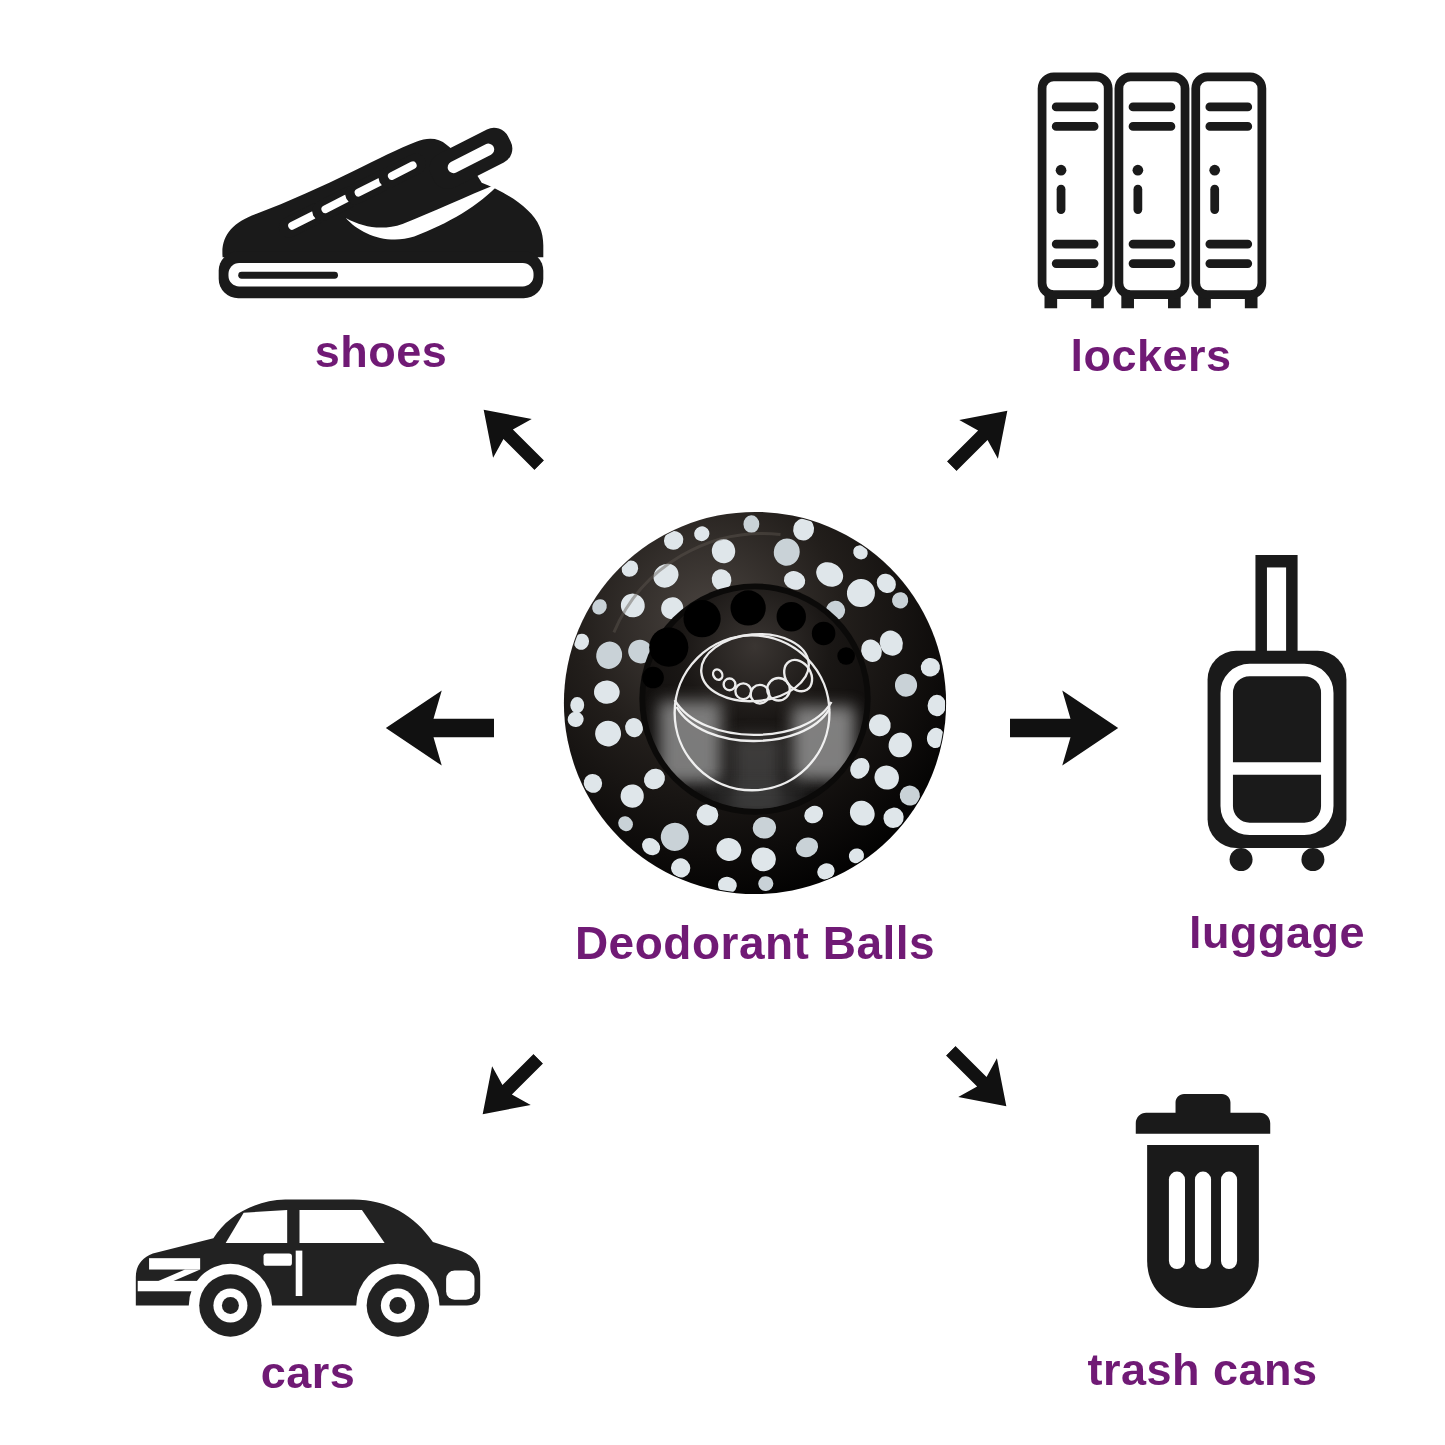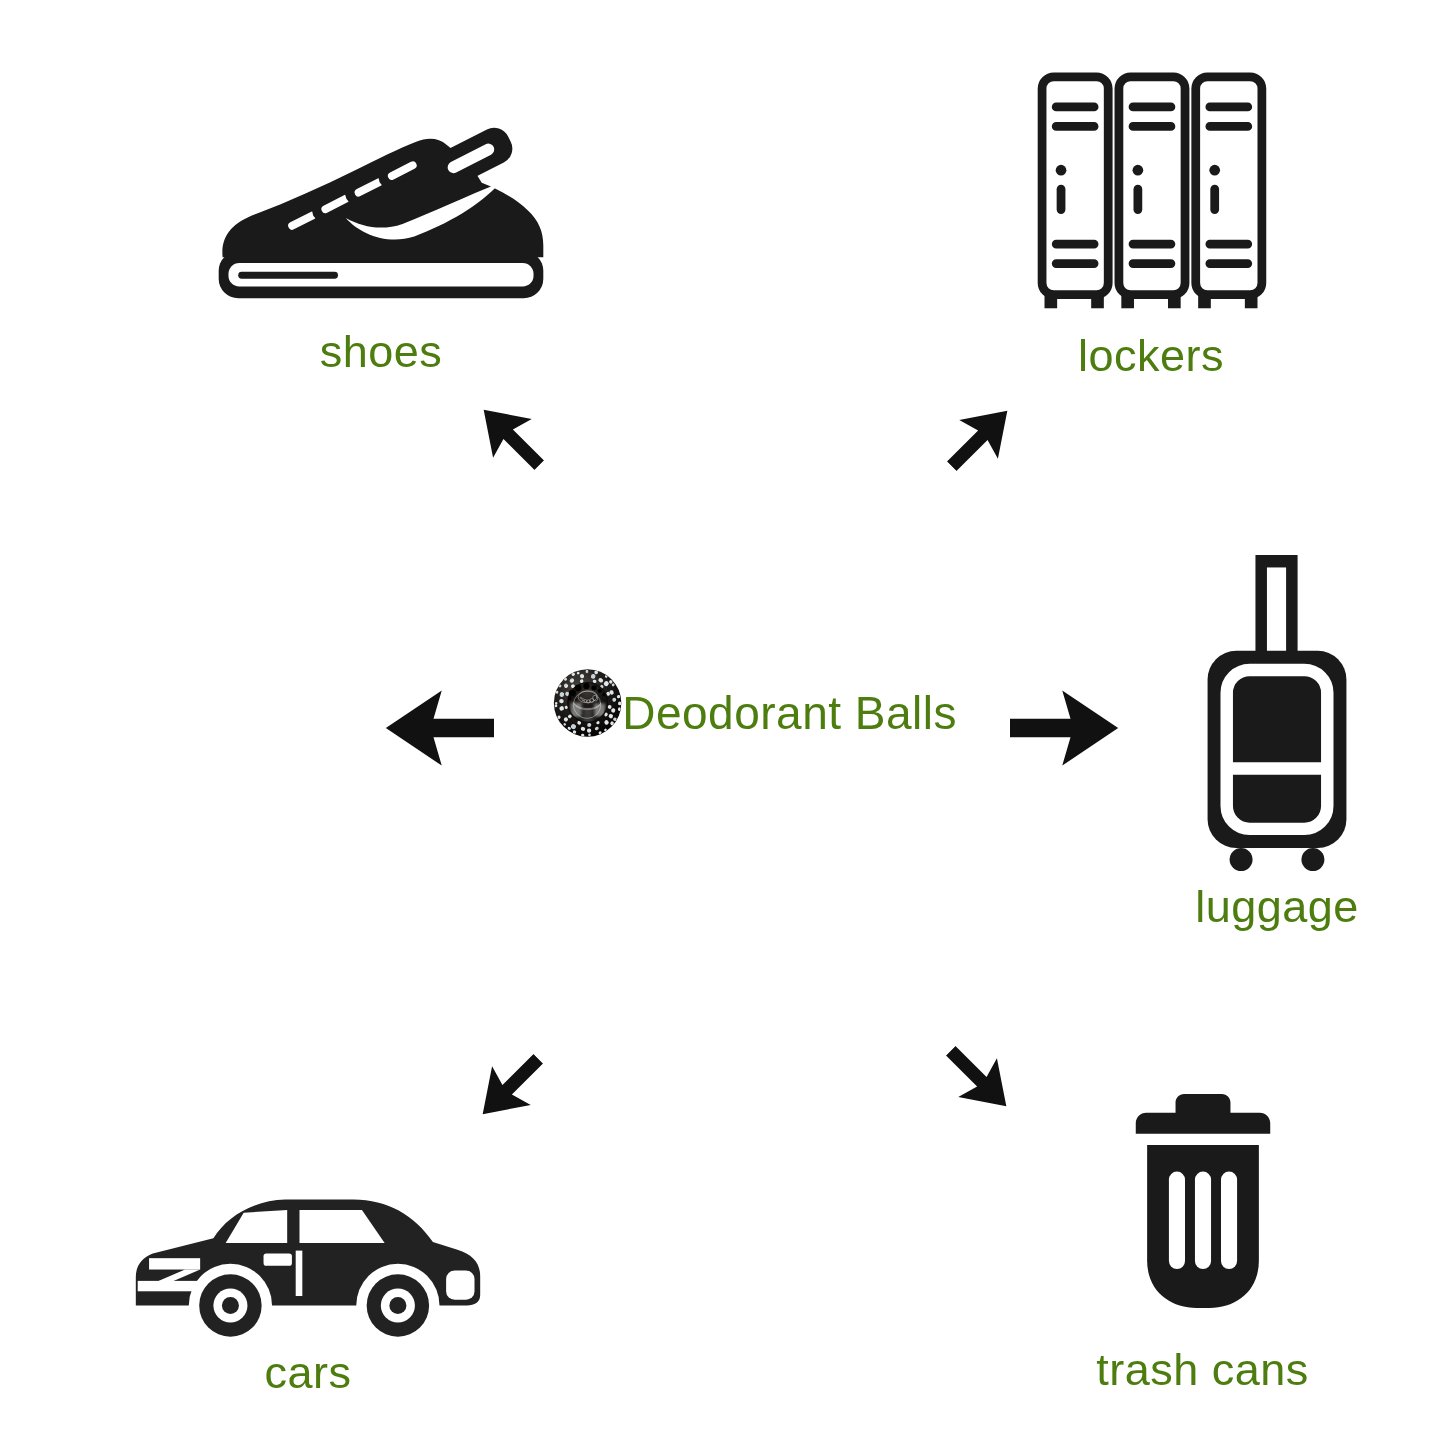--- a/index.html
+++ b/index.html
@@ -2,36 +2,36 @@
 <html><head>
 <meta charset="utf-8">
 <style>
   html,body{margin:0;padding:0;background:#fff;}
   .canvas{
     position:relative;width:1445px;height:1445px;background:#ffffff;
     font-family:"Liberation Sans",sans-serif;overflow:hidden;
   }
   .node{position:absolute;display:flex;flex-direction:column;align-items:center;}
   .node .label, .product .label{
-    font-weight:400;color:#4d7c0f;font-size:45px;line-height:1.05;
+    font-weight:700;color:#701a75;font-size:45px;line-height:1.05;
     letter-spacing:0.5px;white-space:nowrap;text-align:center;
   }
   .icon-wrap{display:flex;justify-content:center;align-items:flex-end;}
-  .product{position:absolute;left:553px;top:507px;width:404px;display:flex;flex-direction:row;align-items:center;}
+  .product{position:absolute;left:553px;top:507px;width:404px;display:flex;flex-direction:column;align-items:center;}
   .product .label{margin-top:20px;font-size:46px;}
   .arrow{position:absolute;}
   .arrow svg{display:block;}
   
   .node-shoes   {left:195px;  top:126px;  width:372px;}
   .node-shoes .label{margin-top:16px;}
   .node-lockers {left:1030px; top:70px;   width:242px;}
   .node-lockers .label{margin-top:14px;}
   .node-gym     {left:35px;   top:610px;  width:322px;}
   .node-gym .label{margin-top:20px;}
-  .node-luggage {left:1187px; top:555px;  width:180px;}
+  .node-luggage {left:1187px; top:555px;  width:180px;gap:26px;}
   .node-luggage .label{margin-top:12px;}
   .node-cars    {left:122px;  top:1156px; width:372px;}
   .node-cars .label{margin-top:0;}
   .node-trash   {left:1045px; top:1092px; width:235px;margin-left:40px;}
   .node-trash .label{margin-top:22px;}
   
   .arrow{transform-origin:center center;}
   .arr-shoes  {left:511px; top:437px;  transform:translate(-50%,-50%) rotate(-135deg);}
   .arr-lockers{left:980px; top:438px;  transform:translate(-50%,-50%) rotate(-45deg);}
   .arr-gym    {left:439px; top:728px;  transform:translate(-50%,-50%) rotate(180deg);}

